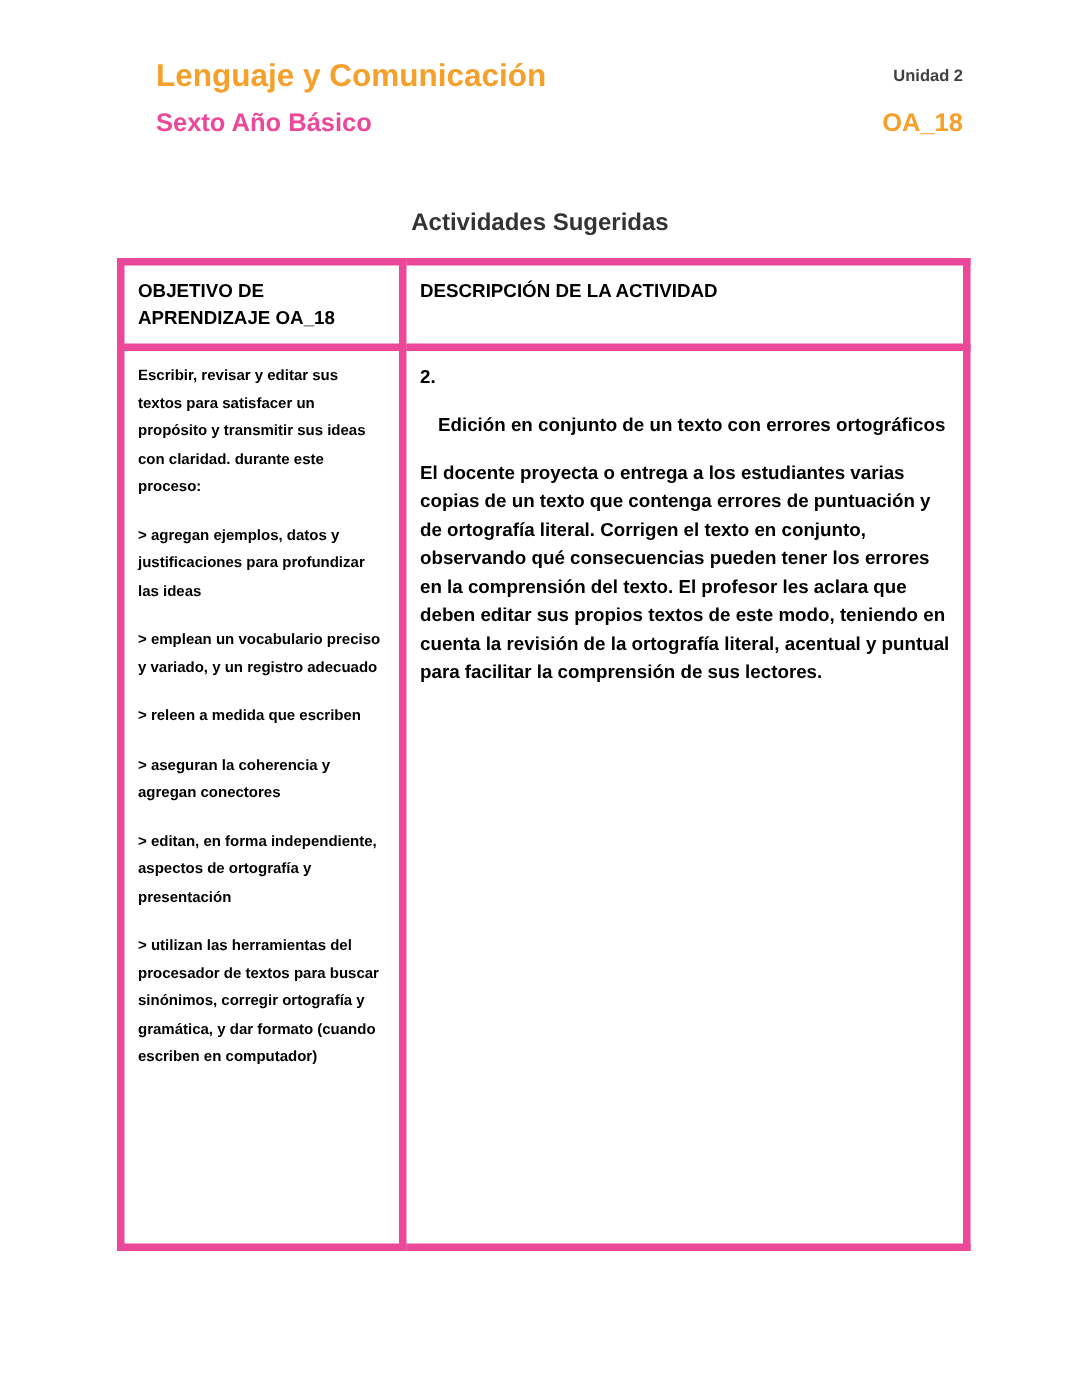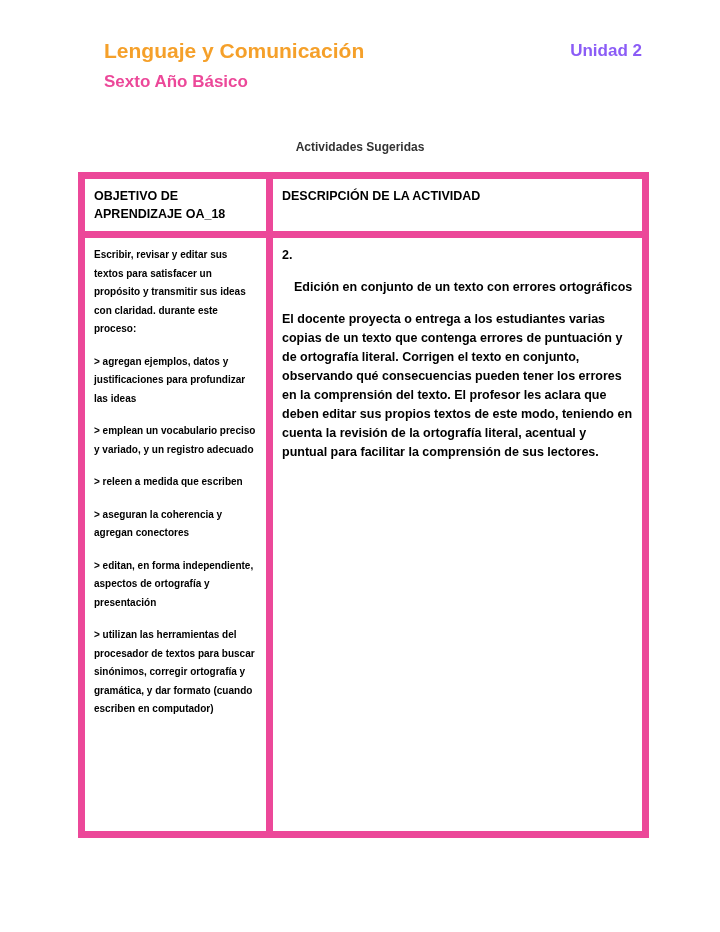--- a/index.html
+++ b/index.html
@@ -48,53 +48,53 @@
   }
   .grade-title {
     font-size: 17px;
     font-weight: bold;
     color: #ec4899;
     line-height: 24px;
     margin-top: 6px;
     white-space: nowrap;
   }
   .unit-title {
-    font-size: 17px;
+    font-size: 11px;
     font-weight: bold;
-    color: #8b5cf6;
+    color: #404040;
     line-height: 26px;
   }
   .oa-title {
     font-size: 17px;
     font-weight: bold;
     color: #f5a02a;
     line-height: 24px;
     margin-top: 6px;
   }
   .section-title {
     position: absolute;
     left: 0;
     right: 0;
     top: 140px;
     text-align: center;
-    font-size: 12px;
+    font-size: 16px;
     font-weight: bold;
     color: #333333;
   }
   table.activities {
     position: absolute;
     left: 78px;
     top: 172px;
     width: 564px;
     border-collapse: collapse;
     table-layout: fixed;
   }
   table.activities td,
   table.activities th {
-    border: 7px solid #ec4899;
+    border: 5px solid #ec4899;
     vertical-align: top;
     padding: 8px 9px;
     box-sizing: border-box;
   }
   th.col-objective {
     width: 188px;
     font-size: 12.5px;
     font-weight: bold;
     text-align: left;
     line-height: 18px;
@@ -146,20 +146,21 @@
 
 <div class="page">
 
   <div class="header">
     <div class="header-left">
       <div class="subject-title">Lenguaje y Comunicación</div>
       <div class="grade-title">Sexto Año Básico</div>
     </div>
     <div class="header-right">
       <div class="unit-title">Unidad 2</div>
+      <div class="oa-title">OA_18</div>
     </div>
   </div>
 
   <div class="section-title">Actividades Sugeridas</div>
 
   <table class="activities">
     <thead>
       <tr>
         <th class="col-objective">OBJETIVO DE APRENDIZAJE OA_18</th>
         <th class="col-description">DESCRIPCIÓN DE LA ACTIVIDAD</th>

